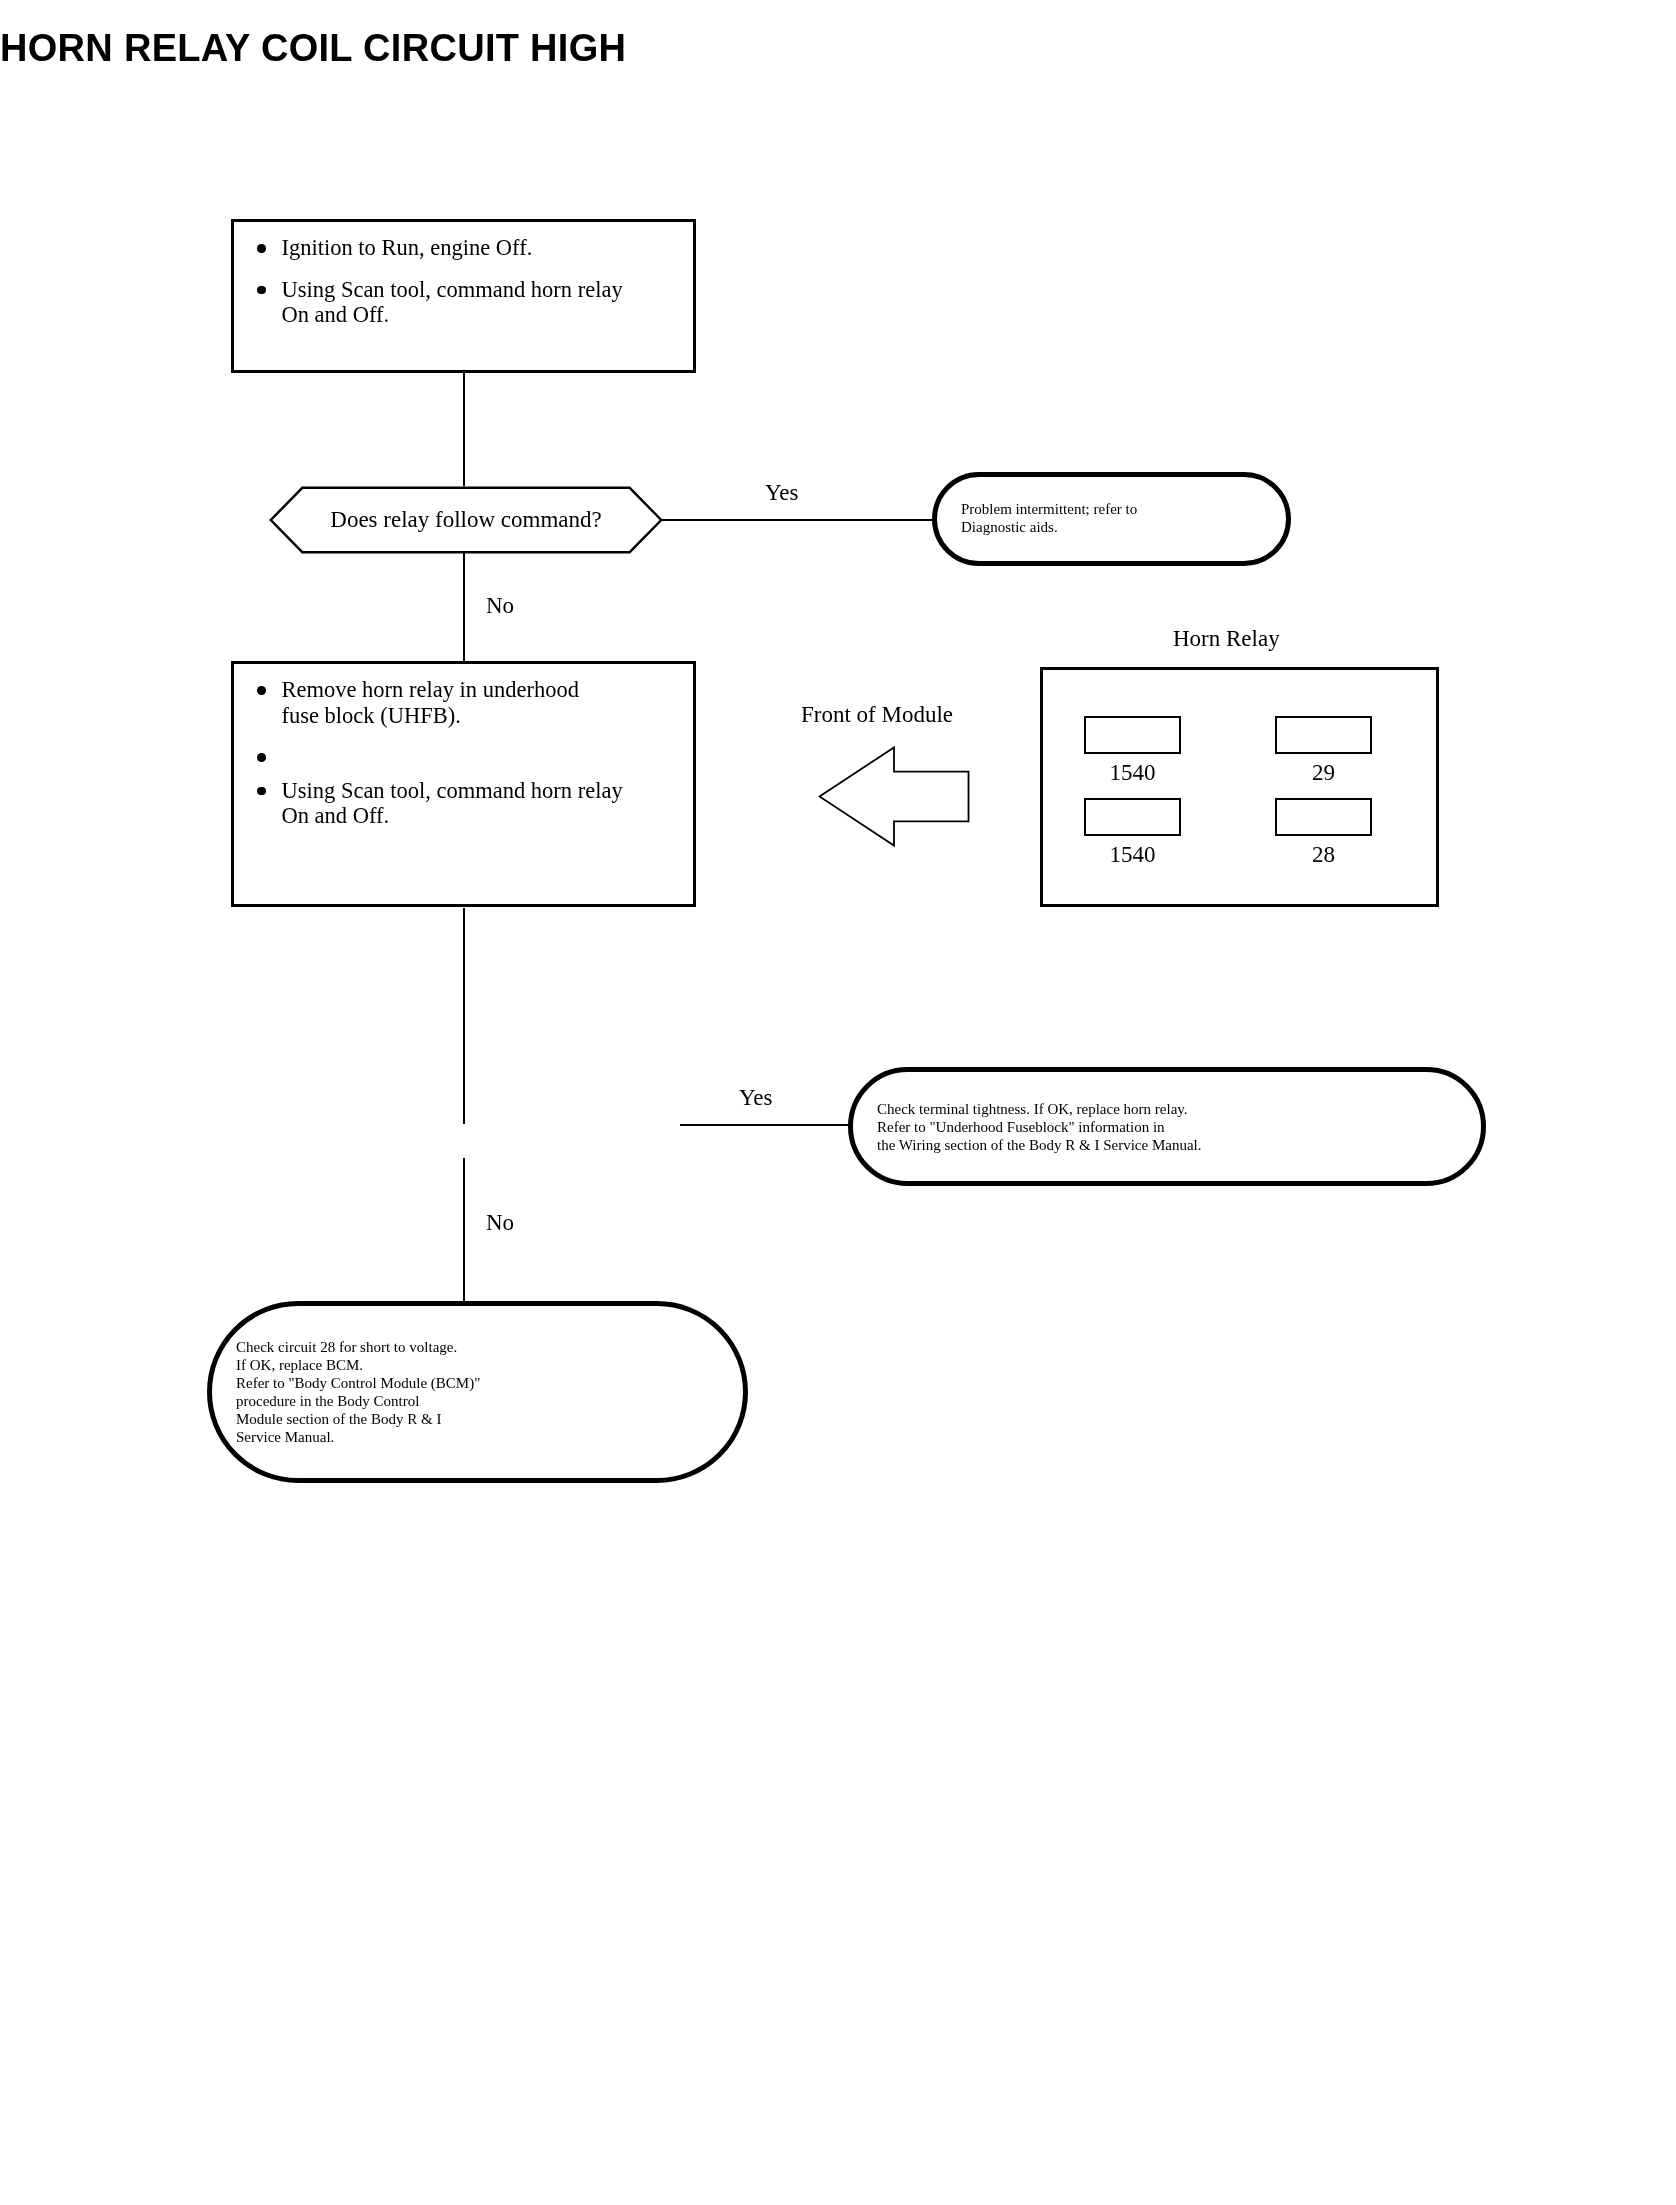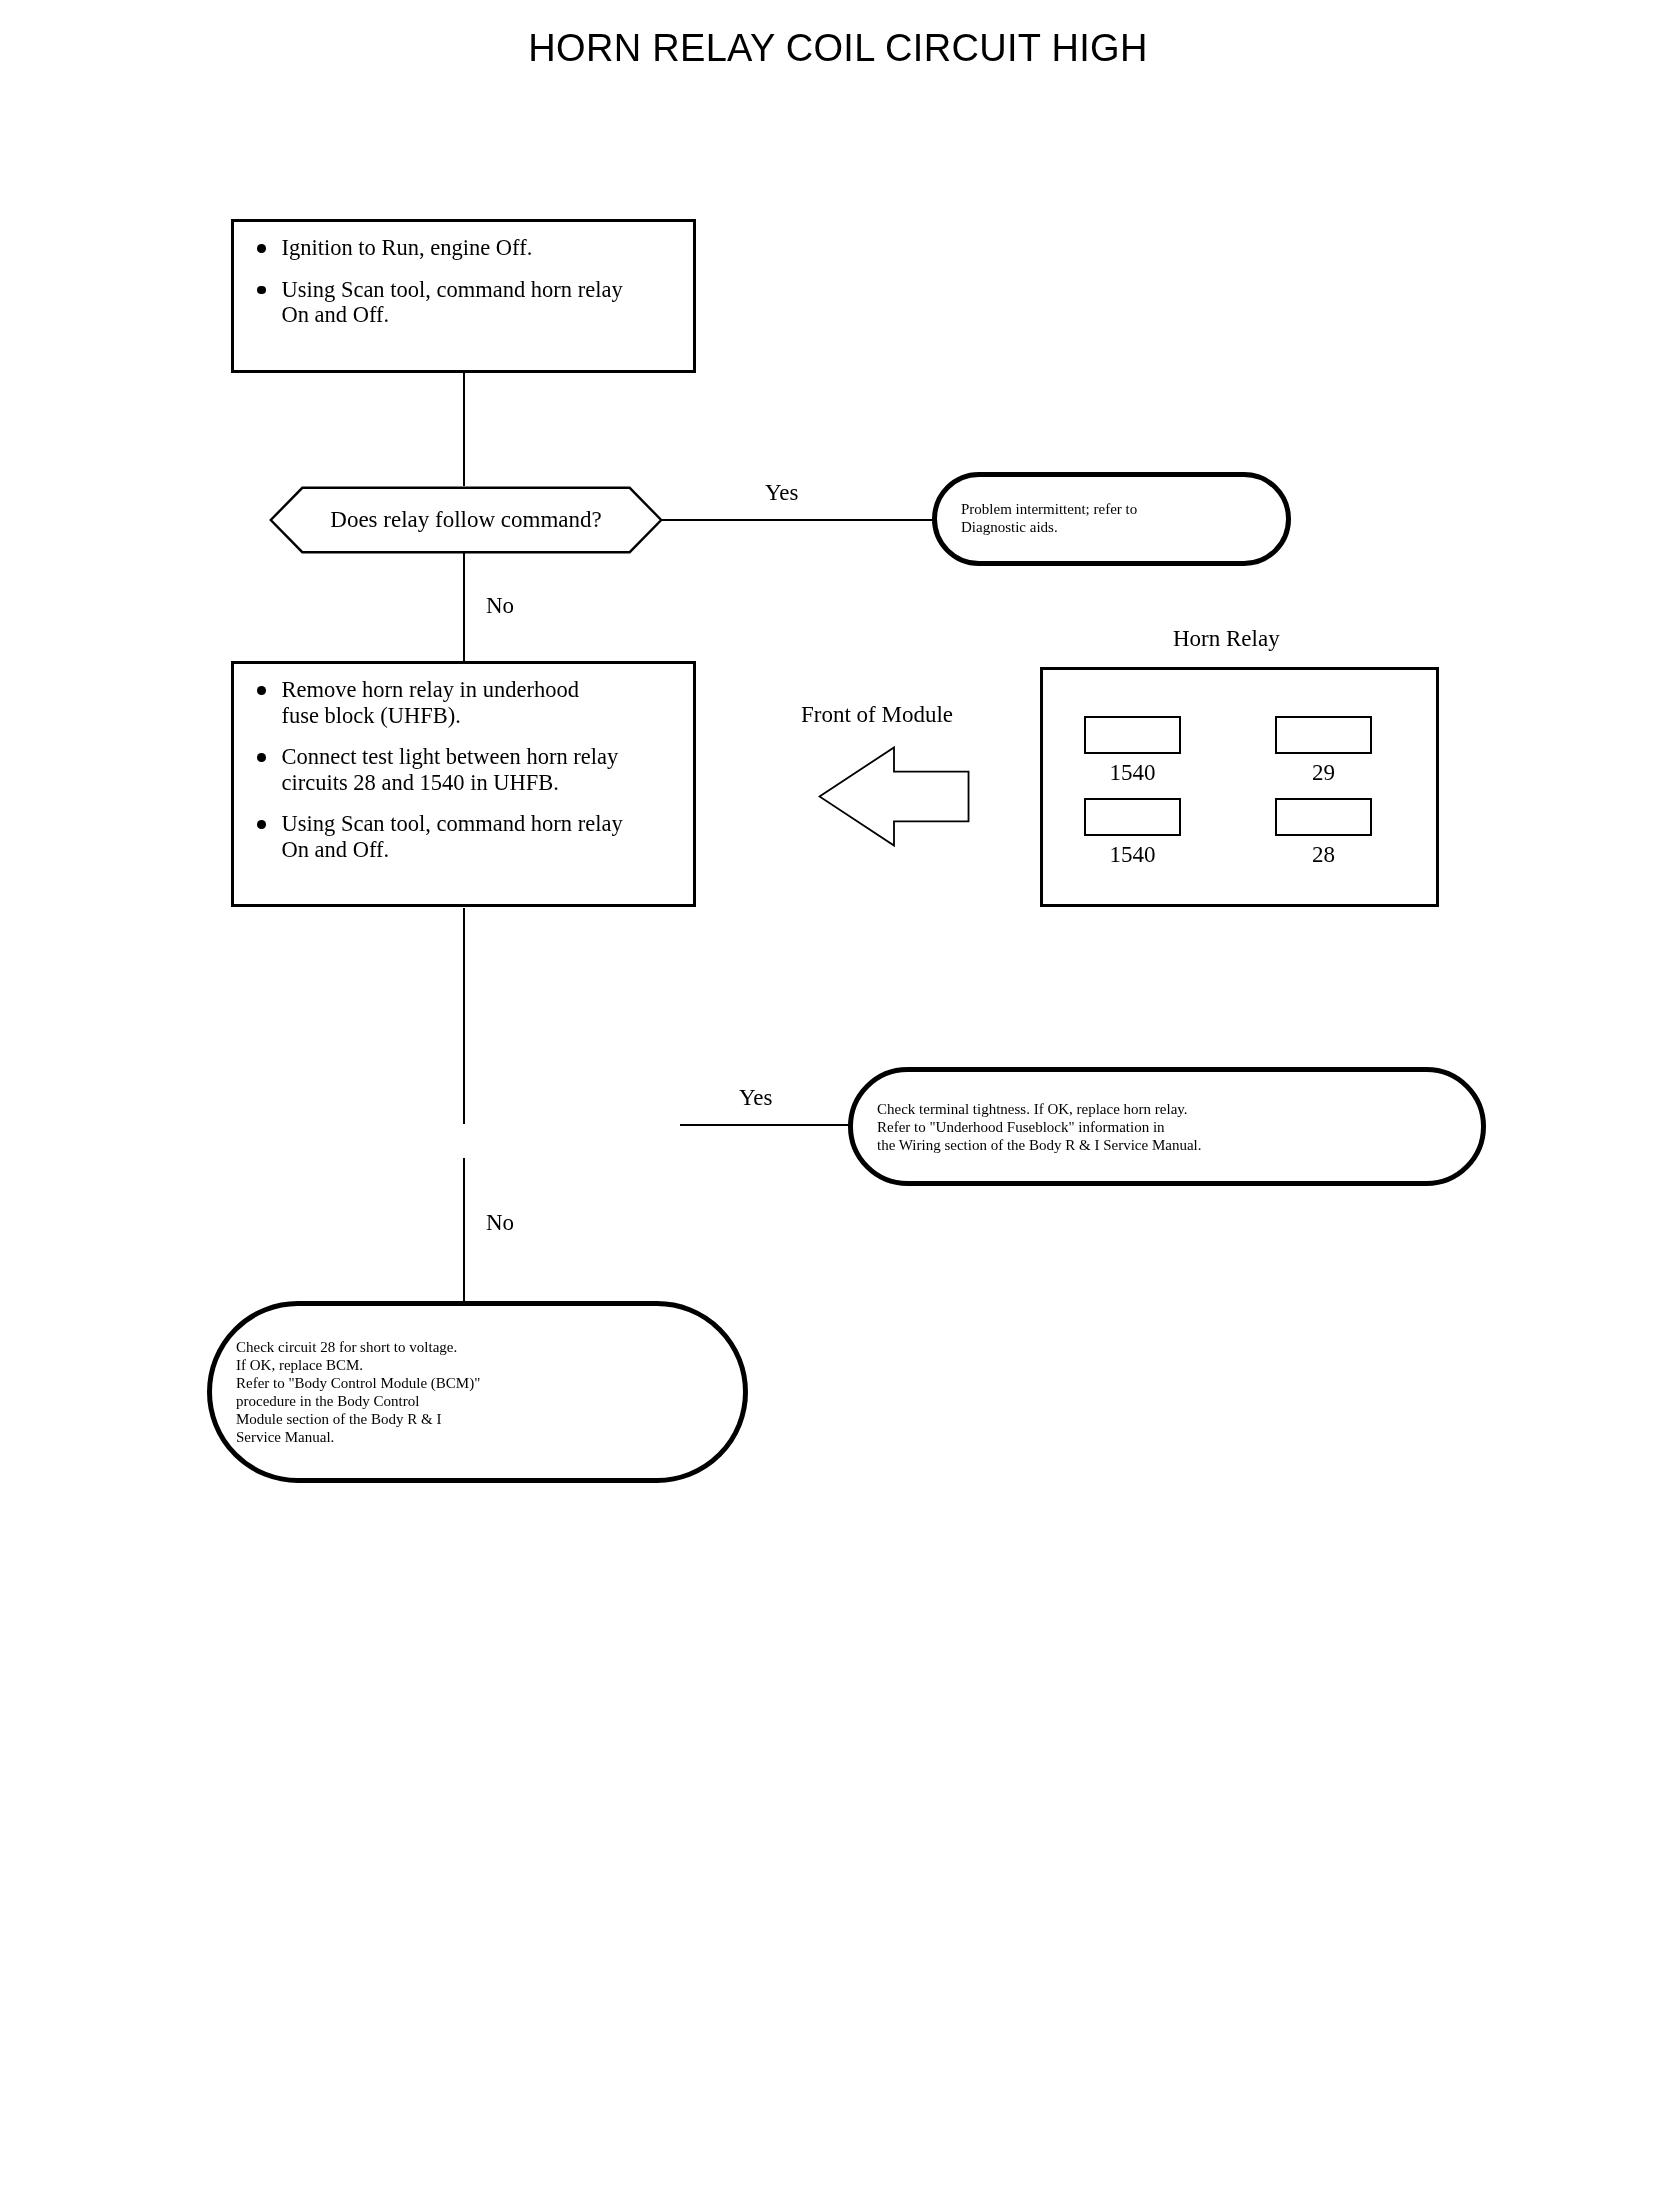--- a/index.html
+++ b/index.html
@@ -16,24 +16,23 @@
     font-family: "Liberation Serif", "DejaVu Serif", serif;
     color: #000000;
   }
 
   
   #title {
     position: absolute;
     left: 0;
     top: 27px;
     width: 1676px;
-    text-align: center;
     font-family: "Liberation Sans", "DejaVu Sans", sans-serif;
     font-size: 38px;
-    font-weight: 400;
+    font-weight: 700;
     letter-spacing: 0.3px;
     white-space: nowrap;
   }
 
   
   .node { position: absolute; box-sizing: border-box; padding-left: 8px; }
 
   
   .process {
     border: 3.6px solid #000;
@@ -195,22 +194,20 @@
 
   <div class="node process" style="left:231px; top:661px; width:465px; height:246px;">
     <div class="bullet-list">
       <div class="bullet-row">
         <span class="bullet-dot"></span>
         <span class="bullet-text">Remove horn relay in underhood
 fuse block (UHFB).</span>
       </div>
       <div class="bullet-row">
         <span class="bullet-dot"></span>
-        <span class="bullet-text">Connect test light between horn relay
-circuits 28 and 1540 in UHFB.</span>
       </div>
       <div class="bullet-row">
         <span class="bullet-dot"></span>
         <span class="bullet-text">Using Scan tool, command horn relay
 On and Off.</span>
       </div>
     </div>
   </div>
 
   <div id="front-caption" style="left:801px; top:702px;">Front of Module</div>

